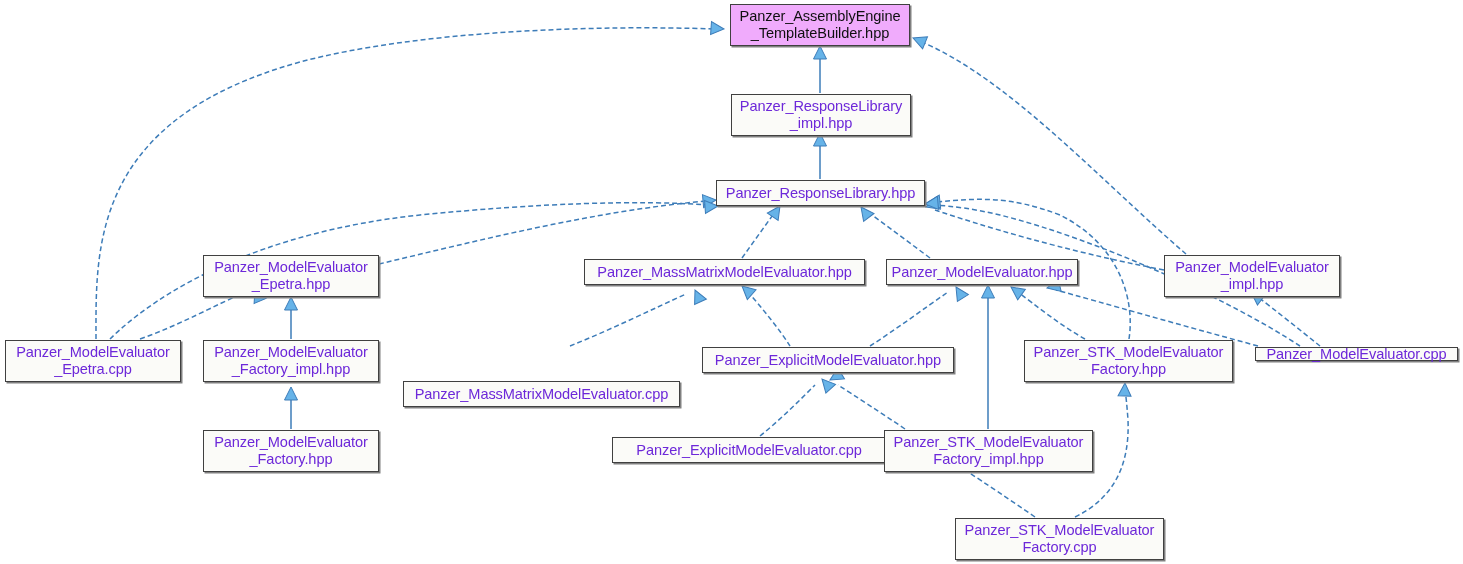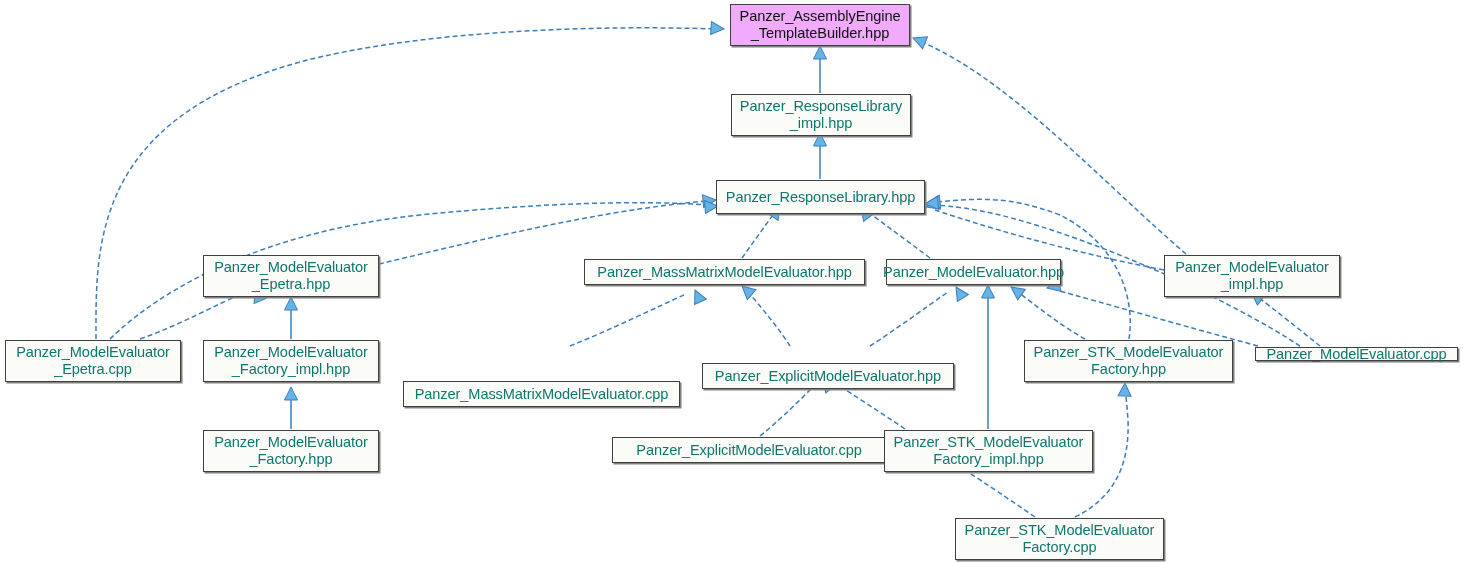--- a/index.html
+++ b/index.html
@@ -26,21 +26,21 @@
   }
   .node {
     position: absolute;
     box-sizing: border-box;
     display: flex;
     align-items: center;
     justify-content: center;
     text-align: center;
     border: 1px solid #404040;
     background: #fbfbf8;
-    color: #0f766e;
+    color: #6d28d9;
     font-size: 14.6px;
     line-height: 1.16;
     letter-spacing: -0.1px;
     white-space: pre;
     box-shadow: 1.5px 1.5px 0 0 #808080;
     z-index: 2;
   }
   .node.root {
     background: #f0abfc;
     border-color: #404040;
@@ -105,33 +105,33 @@
       <path d="M 1035,517 C 1010,500 985,483 968,472" fill="none" stroke="#3d7cb8" stroke-width="1.5" stroke-dasharray="5,3"></path>
       <polygon points="0,0 -6.5,13 6.5,13" fill="#66b3e8" stroke="#3d7cb8" stroke-width="1" transform="translate(960,467) rotate(239)"></polygon>
       <path d="M 1075,517 C 1110,500 1130,470 1128,420 C 1127,406 1126,396 1125,390" fill="none" stroke="#3d7cb8" stroke-width="1.5" stroke-dasharray="5,3"></path>
       <polygon points="0,0 -6.5,13 6.5,13" fill="#66b3e8" stroke="#3d7cb8" stroke-width="1" transform="translate(1125,383) rotate(2)"></polygon>
     </svg>
   <div id="node-layer">
       <div class="node root" style="left: 730px; top: 4px; width: 180px; height: 42px;"><span class="label">Panzer_AssemblyEngine
 _TemplateBuilder.hpp</span></div>
       <div class="node" style="left: 731px; top: 94px; width: 180px; height: 42px;"><span class="label">Panzer_ResponseLibrary
 _impl.hpp</span></div>
-      <div class="node" style="left: 716px; top: 180px; width: 209px; height: 34px;"><span class="label">Panzer_ResponseLibrary.hpp</span></div>
+      <div class="node" style="left: 716px; top: 180px; width: 209px; height: 26px;"><span class="label">Panzer_ResponseLibrary.hpp</span></div>
       <div class="node" style="left: 203px; top: 255px; width: 176px; height: 42px;"><span class="label">Panzer_ModelEvaluator
 _Epetra.hpp</span></div>
       <div class="node" style="left: 584px; top: 259px; width: 281px; height: 26px; justify-content: center;"><span class="label">Panzer_MassMatrixModelEvaluator.hpp</span></div>
-      <div class="node" style="left: 886px; top: 259px; width: 175px; height: 26px;"><span class="label">Panzer_ModelEvaluator.hpp</span></div>
+      <div class="node" style="left: 886px; top: 259px; width: 192px; height: 26px;"><span class="label">Panzer_ModelEvaluator.hpp</span></div>
       <div class="node" style="left: 1164px; top: 255px; width: 176px; height: 42px;"><span class="label">Panzer_ModelEvaluator
 _impl.hpp</span></div>
       <div class="node" style="left: 5px; top: 340px; width: 176px; height: 42px;"><span class="label">Panzer_ModelEvaluator
 _Epetra.cpp</span></div>
       <div class="node" style="left: 203px; top: 340px; width: 176px; height: 42px;"><span class="label">Panzer_ModelEvaluator
 _Factory_impl.hpp</span></div>
       <div class="node" style="left: 403px; top: 347px; width: 277px; height: 26px; margin-top: 34px;"><span class="label">Panzer_MassMatrixModelEvaluator.cpp</span></div>
-      <div class="node" style="left: 702px; top: 347px; width: 252px; height: 26px; margin-top: 16px;"><span class="label">Panzer_ExplicitModelEvaluator.hpp</span></div>
+      <div class="node" style="left: 702px; top: 347px; width: 252px; height: 26px;"><span class="label">Panzer_ExplicitModelEvaluator.hpp</span></div>
       <div class="node" style="left: 1024px; top: 340px; width: 209px; height: 42px;"><span class="label">Panzer_STK_ModelEvaluator
 Factory.hpp</span></div>
       <div class="node" style="left: 1255px; top: 347px; width: 203px; height: 14px;"><span class="label">Panzer_ModelEvaluator.cpp</span></div>
       <div class="node" style="left: 203px; top: 430px; width: 176px; height: 42px;"><span class="label">Panzer_ModelEvaluator
 _Factory.hpp</span></div>
       <div class="node" style="left: 612px; top: 437px; width: 274px; height: 26px;"><span class="label">Panzer_ExplicitModelEvaluator.cpp</span></div>
       <div class="node" style="left: 884px; top: 430px; width: 209px; height: 42px;"><span class="label">Panzer_STK_ModelEvaluator
 Factory_impl.hpp</span></div>
       <div class="node" style="left: 955px; top: 518px; width: 209px; height: 42px;"><span class="label">Panzer_STK_ModelEvaluator
 Factory.cpp</span></div>

